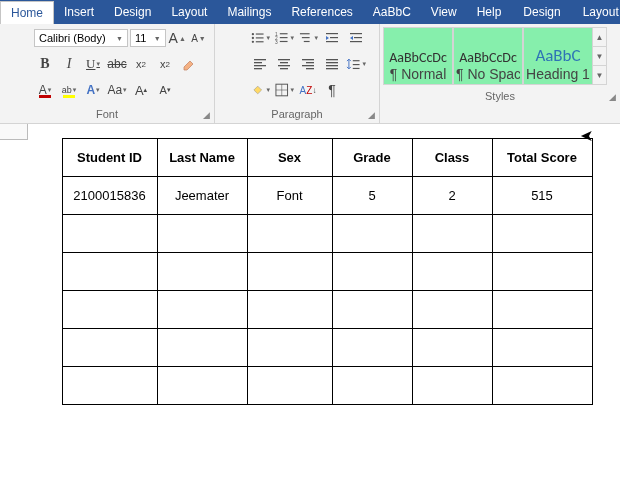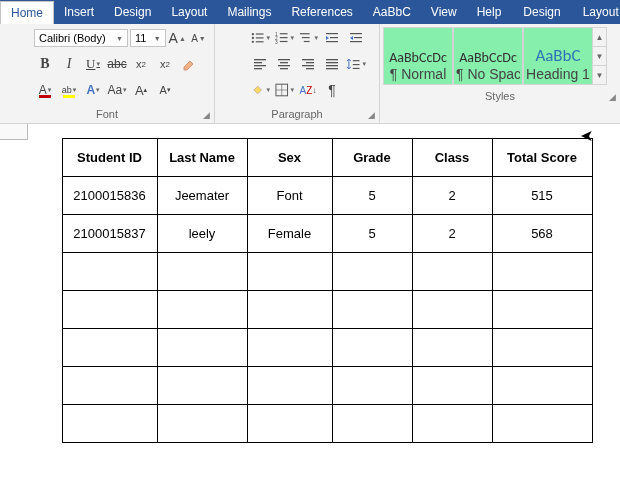--- a/index.html
+++ b/index.html
@@ -283,28 +283,20 @@
     <tbody id="tbody">
         <tr>
           <td>2100015836</td>
           <td>Jeemater</td>
           <td>Font</td>
           <td>5</td>
           <td>2</td>
           <td>515</td>
         </tr>
         <tr>
-          <td>2100015837</td>
-          <td>leely</td>
-          <td>Female</td>
-          <td>5</td>
-          <td>2</td>
-          <td>568</td>
-        </tr>
-        <tr>
           <td></td>
           <td></td>
           <td></td>
           <td></td>
           <td></td>
           <td></td>
         </tr>
         <tr>
           <td></td>
           <td></td>

